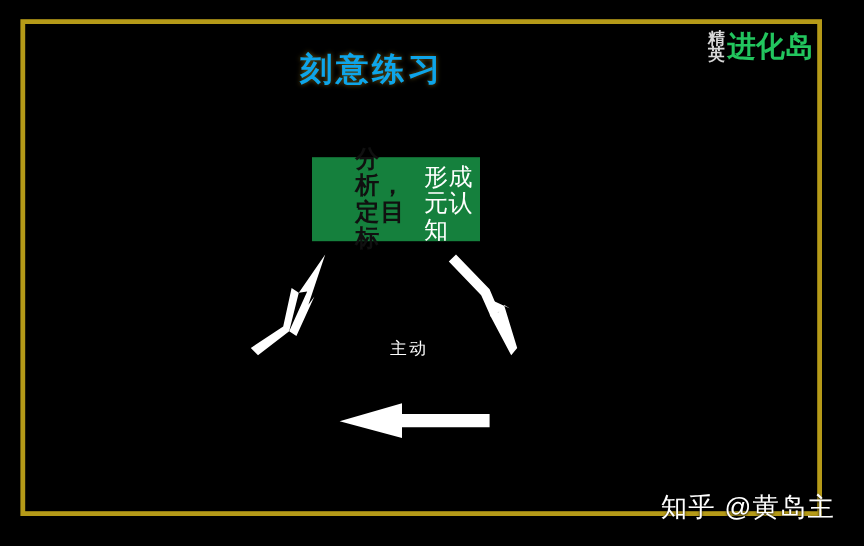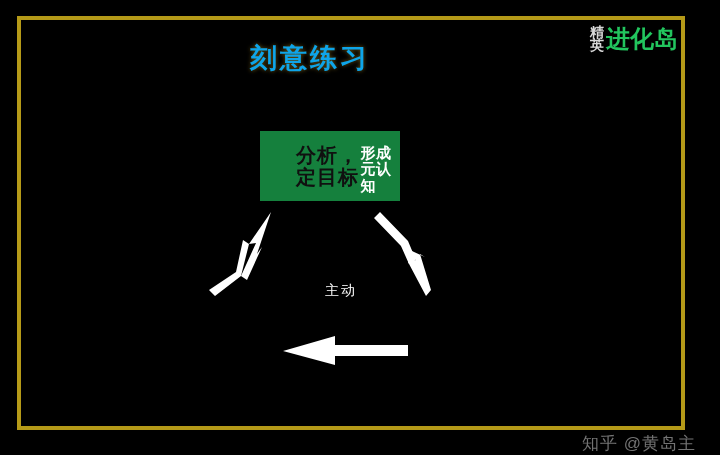--- a/index.html
+++ b/index.html
@@ -85,22 +85,22 @@
   }
   .node-title {
     color: #101010;
     font-weight: bold;
     font-size: 20px;
     letter-spacing: 1px;
     line-height: 1.1;
   }
   .node-sub {
     color: #ffffff;
-    font-weight: bold;
-    font-size: 15px;
+    font-weight: normal;
+    font-size: 20px;
     letter-spacing: 0.5px;
     margin-top: 7px;
     line-height: 1.1;
   }
 
   #node-analyze {
     left: 260px;
     top: 131px;
     width: 140px;
     height: 70px;
@@ -138,23 +138,23 @@
     overflow: visible;
   }
   #arrow-up  { left: 205px; top: 210px; }
   #arrow-dn  { left: 368px; top: 210px; }
   #arrow-lt  { left: 283px; top: 334px; }
 
   
   #watermark {
     position: absolute;
     right: 24px;
-    bottom: 0;
-    color: #737373;
-    font-size: 17px;
+    bottom: 17px;
+    color: #ffffff;
+    font-size: 22px;
     letter-spacing: 1px;
     text-shadow: 0 1px 2px #000;
   }
 </style>
 </head>
 <body>
 
 <div id="slide">
 
   <div id="gold-frame"></div>

